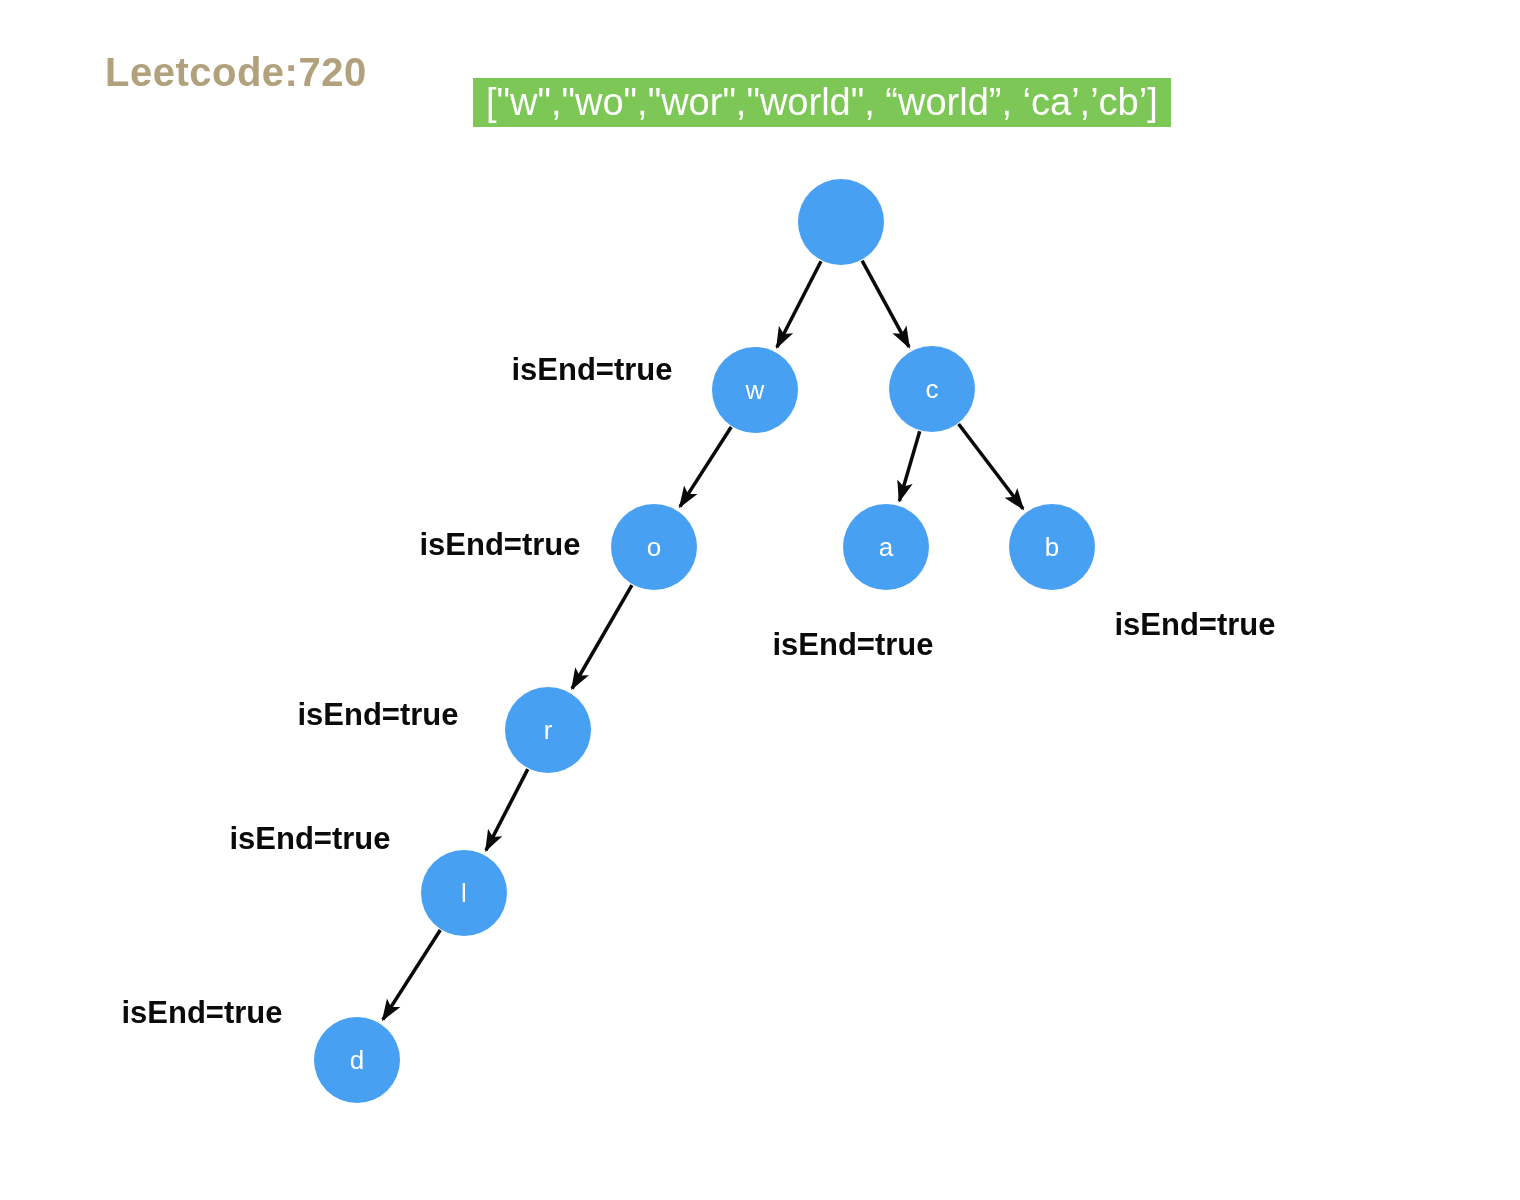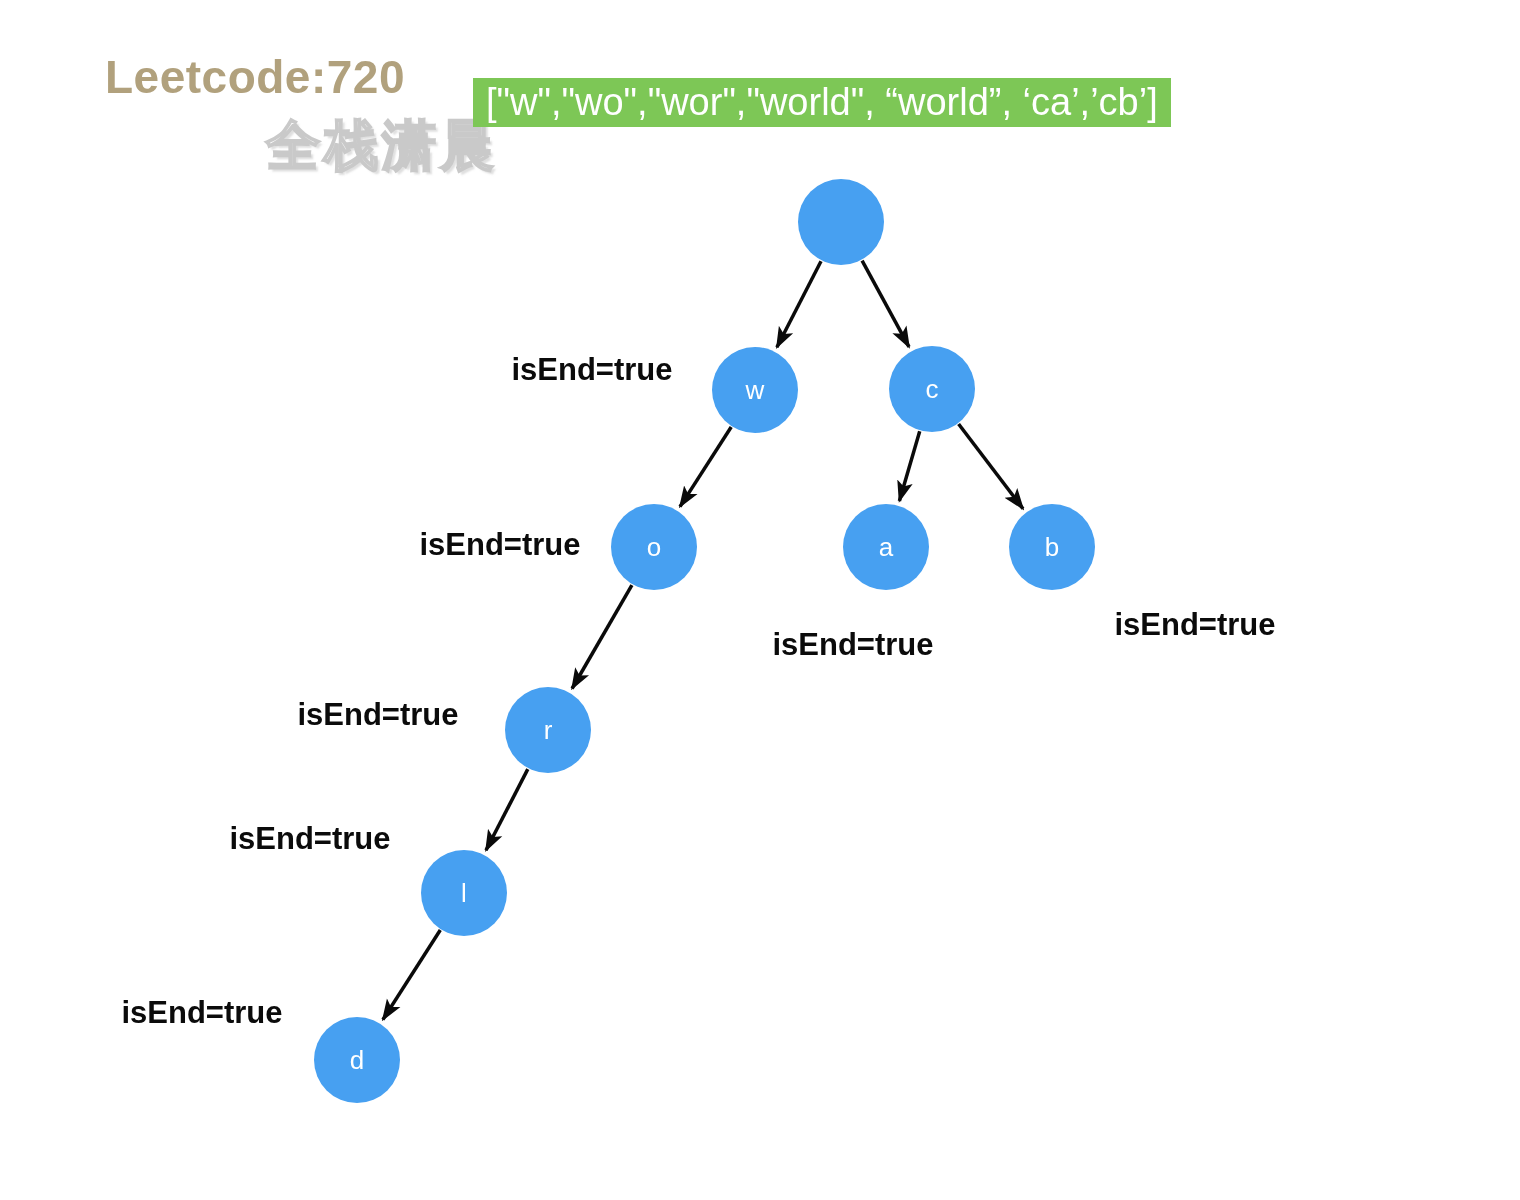--- a/index.html
+++ b/index.html
@@ -12,21 +12,21 @@
     position: relative;
     width: 1520px;
     height: 1200px;
     background: #ffffff;
     overflow: hidden;
   }
   .title {
     position: absolute;
     left: 105px;
     top: 50px;
-    font-size: 46px;
+    font-size: 40px;
     font-weight: 700;
     color: #b1a17d;
     letter-spacing: 0.5px;
   }
   .watermark {
     position: absolute;
     left: 266px;
     top: 110px;
     font-size: 54px;
     font-weight: 700;
@@ -73,21 +73,20 @@
     font-weight: 700;
     fill: #0b0b0b;
   }
 </style>
 </head>
 <body>
 
 <div class="stage">
   <div class="title">Leetcode:720</div>
 
-  <div class="watermark">全栈潇晨</div>
 
   <div class="word-array" id="word-array" style="background: rgb(125, 199, 86); color: rgb(255, 255, 255);"><span>["w","wo","</span><span class="misspelled">wor</span><span>","</span><span class="misspelled">world</span><span>", “world”, ‘ca’,’cb’]</span></div>
 
   <svg id="trie-svg" viewBox="0 0 1520 1200" xmlns="http://www.w3.org/2000/svg">
       <defs>
         <marker id="arrowhead" markerWidth="22" markerHeight="18" refX="20" refY="9" orient="auto" markerUnits="userSpaceOnUse">
           <path d="M0,1 L22,9 L0,17 L5,9 Z" fill="#0a0a0a"></path>
         </marker>
       </defs>
       <line x1="821.0" y1="261.2" x2="776.9" y2="347.3" stroke="#0a0a0a" stroke-width="3.5" marker-end="url(#arrowhead)"></line>

